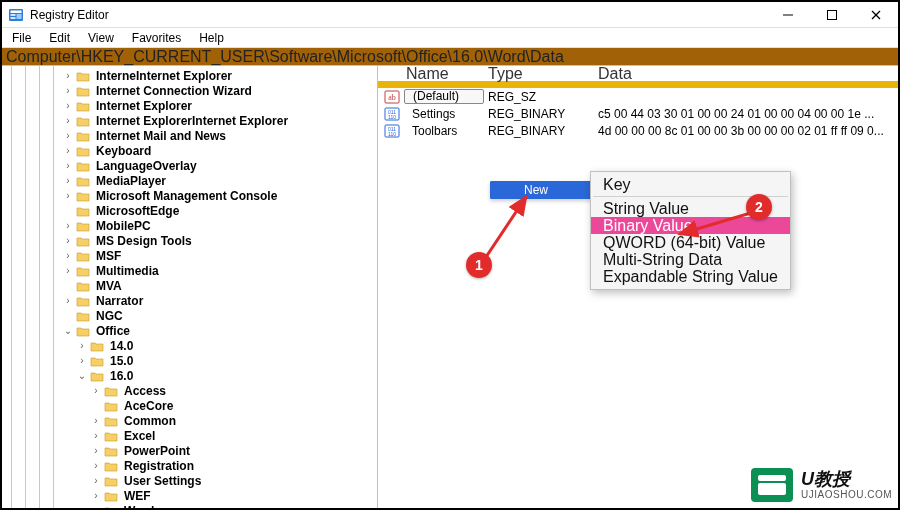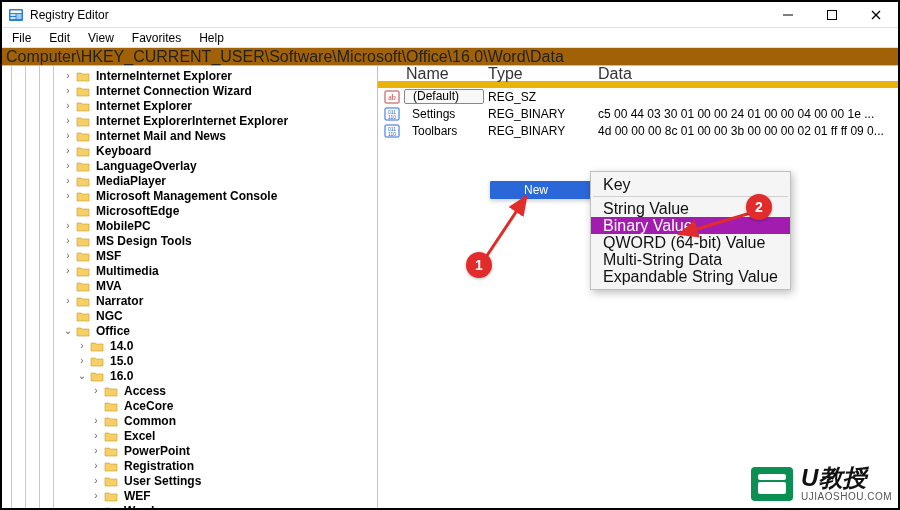--- a/index.html
+++ b/index.html
@@ -51,38 +51,38 @@
   .row .col-data  { flex:1; padding:0 4px; overflow:hidden; text-overflow:ellipsis; white-space:nowrap; }
   .row.default .col-name { border:1px solid #888; background:#f8f8f8; border-radius:2px; height:15px; line-height:13px; }
 
   
   .ctxgroup { position:absolute; z-index:10; }
   .ctx-new { position:absolute; background:#2a67d8; color:#fff; border:1px solid #2a67d8; font-size:12px; display:flex; align-items:center; border-radius:1px; box-shadow:0 2px 4px rgba(0,0,0,.2); }
   .ctx-new .lab { padding:1px 22px 1px 10px; flex:1; text-align:center; }
   .ctx-new .arrow { width:12px; text-align:center; font-size:10px; padding-right:4px; }
   .submenu { position:absolute; background:#f5f5f5; border:1px solid #c0c0c0; box-shadow:2px 3px 8px rgba(0,0,0,.25); min-width:165px; padding:4px 0; }
   .submenu .subitem { height:17px; display:flex; align-items:center; padding:0 12px; font-size:16px; color:#111; white-space:nowrap; }
-  .submenu .subitem.highlight { background:#a21caf; color:#fff; }
+  .submenu .subitem.highlight { background:#ec4899; color:#fff; }
   .submenu .sep { height:1px; background:#d0d0d0; margin:3px 2px; }
 
   
   .anno-circle { position:absolute; width:26px; height:26px; border-radius:50%; background:#e22b2b; color:#fff; font-weight:700; font-size:14px; display:flex; align-items:center; justify-content:center; box-shadow:0 1px 3px rgba(0,0,0,.3); z-index:20; }
 
   
   .watermark { position:absolute; right:6px; bottom:6px; z-index:30; display:flex; align-items:center; gap:8px; }
   .watermark .logo {
     width:42px; height:34px; background:#0b8f53; border-radius:4px; position:relative;
   }
   .watermark .logo::before, .watermark .logo::after {
     content:""; position:absolute; background:#fff;
   }
   .watermark .logo::before { left:7px; right:7px; top:7px; height:6px; border-radius:2px; }
   .watermark .logo::after  { left:7px; right:7px; bottom:7px; height:12px; border-radius:2px; }
   .watermark .wtxt { display:flex; flex-direction:column; line-height:1; }
-  .watermark .wtxt .big { font-size:24px; font-weight:700; font-style:italic; color:#111; }
+  .watermark .wtxt .big { font-size:18px; font-weight:700; font-style:italic; color:#111; }
   .watermark .wtxt .small { font-size:10px; letter-spacing:.5px; color:#555; margin-top:2px; }
 
   
   svg.annosvg { position:absolute; left:0; top:0; z-index:15; pointer-events:none; }
 </style>
 </head>
 <body>
 
 <div class="window">
 

